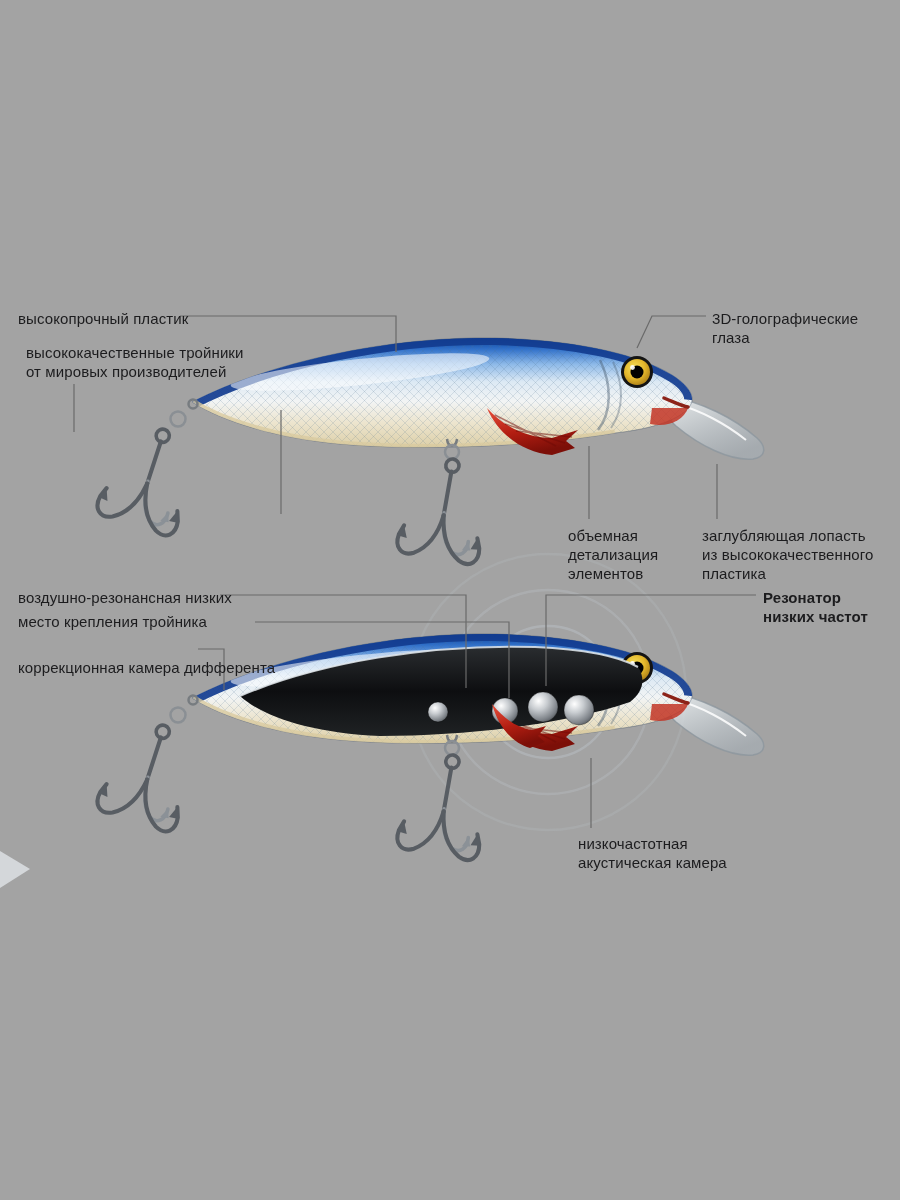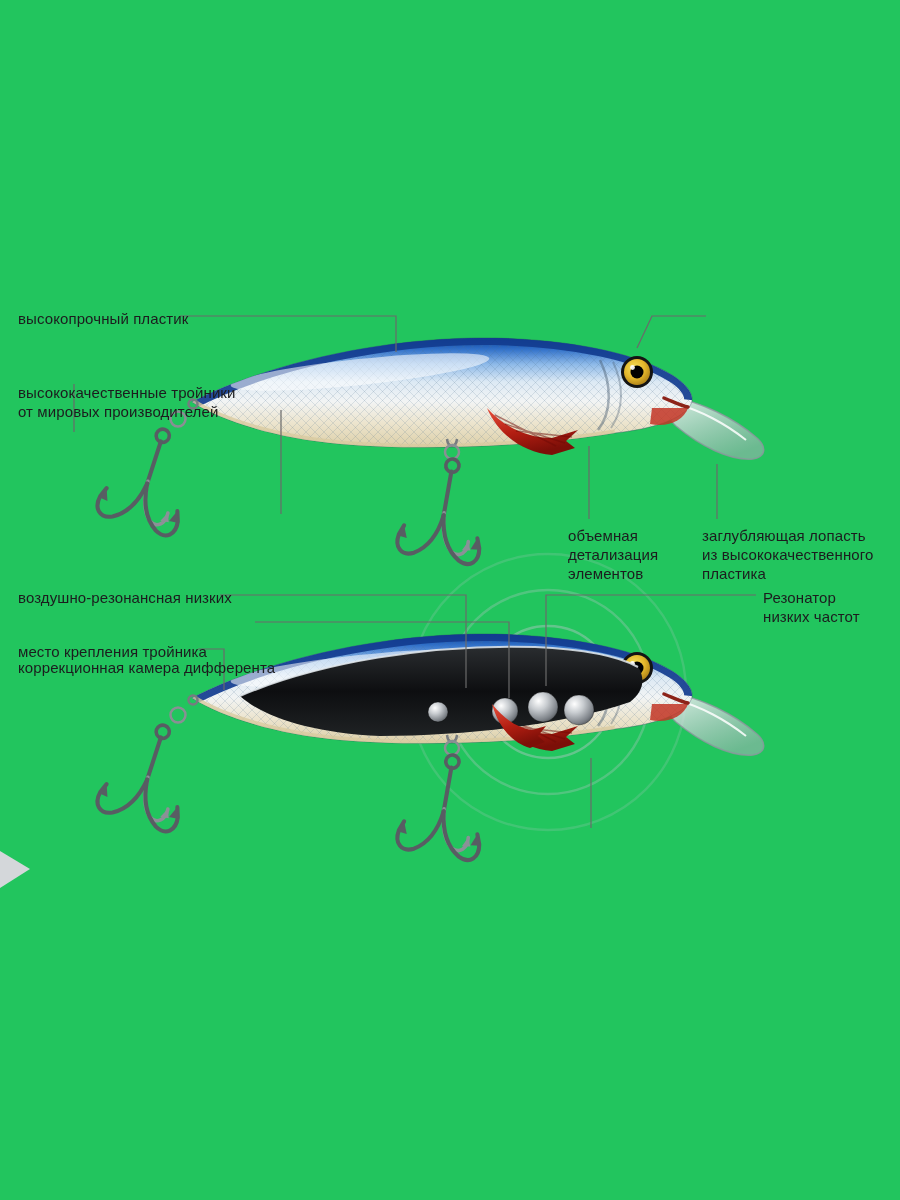--- a/index.html
+++ b/index.html
@@ -1,19 +1,19 @@
 <!DOCTYPE html>
 <html><head>
 <meta charset="utf-8">
 <style>
   html,body{margin:0;padding:0;background:#ffffff;}
   .page{
     position:relative;
     width:900px;height:1200px;
-    background:#22c55e;
+    background:#a3a3a3;
     font-family:"Liberation Sans", sans-serif;
     overflow:hidden;
   }
   .art{position:absolute;left:0;top:0;}
   .label{
     position:absolute;
     font-size:15px;
     line-height:1.27;
     color:#1c1c1e;
     white-space:pre-line;
@@ -179,36 +179,39 @@
       <polyline points="198,649 224,649 224,690"></polyline>
       <polyline points="756,595 546,595 546,686"></polyline>
       <polyline points="591,828 591,758"></polyline>
     </g>
 
     <path d="M0,888 L30,869 L0,851 Z" fill="#d4d7da"></path>
   </svg>
 
   <div class="label" style="left:18px;top:309px;">высокопрочный пластик</div>
 
-
-  <div class="label" style="left:18px;top:343px;margin-top:40px;">высококачественные тройники
+  <div class="label" style="left:712px;top:309px;">3D-голографические глаза</div>
+
+  <div class="label" style="left:26px;top:343px;">высококачественные тройники
 от мировых производителей</div>
 
 
   <div class="label" style="left:702px;top:526px;">заглубляющая лопасть
 из высококачественного
 пластика</div>
 
   <div class="label" style="left:568px;top:526px;">объемная
 детализация
 элементов</div>
 
   <div class="label" style="left:18px;top:588px;">воздушно-резонансная низких</div>
 
   <div class="label" style="left:18px;top:638px;margin-top:20px;">коррекционная камера дифферента</div>
 
-  <div class="label" style="left:18px;top:642px;">место крепления тройника</div>
-
-  <div class="label" style="left:763px;top:588px;">Резонатор
+  <div class="label" style="left:18px;top:612px;">место крепления тройника</div>
+
+  <div class="label" style="left:763px;top:588px;font-weight:bold;">Резонатор
 низких частот</div>
 
+  <div class="label" style="left:578px;top:834px;">низкочастотная
+акустическая камера</div>
 
 </div>
 
 </body></html>

